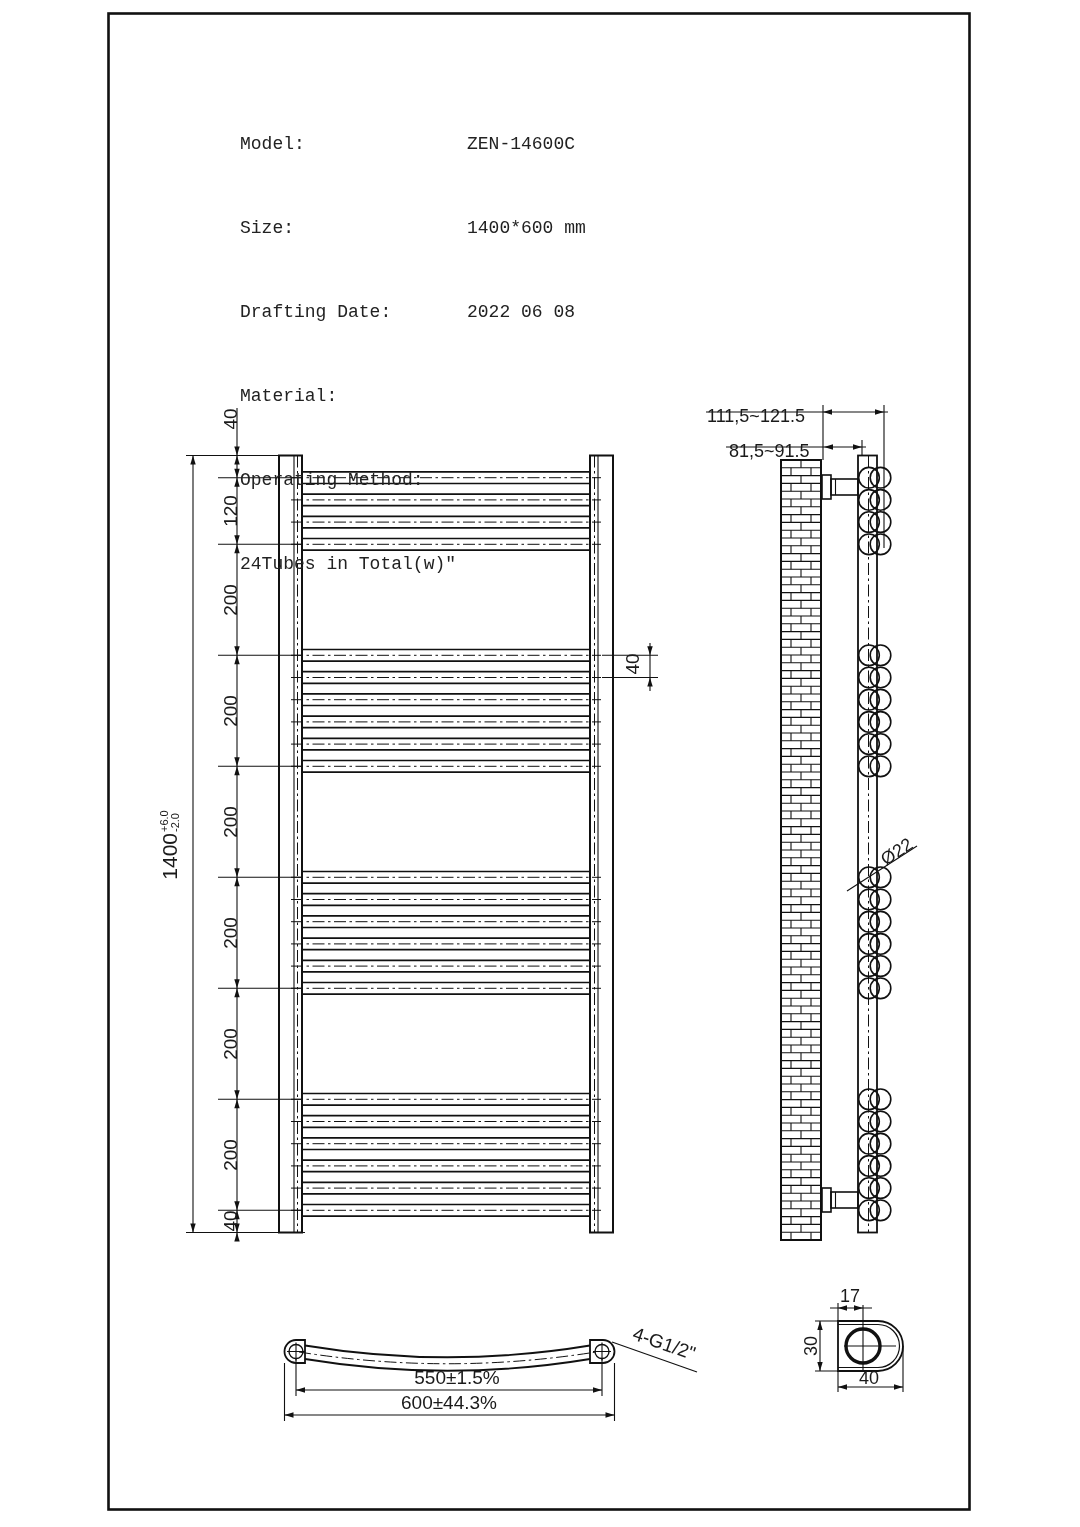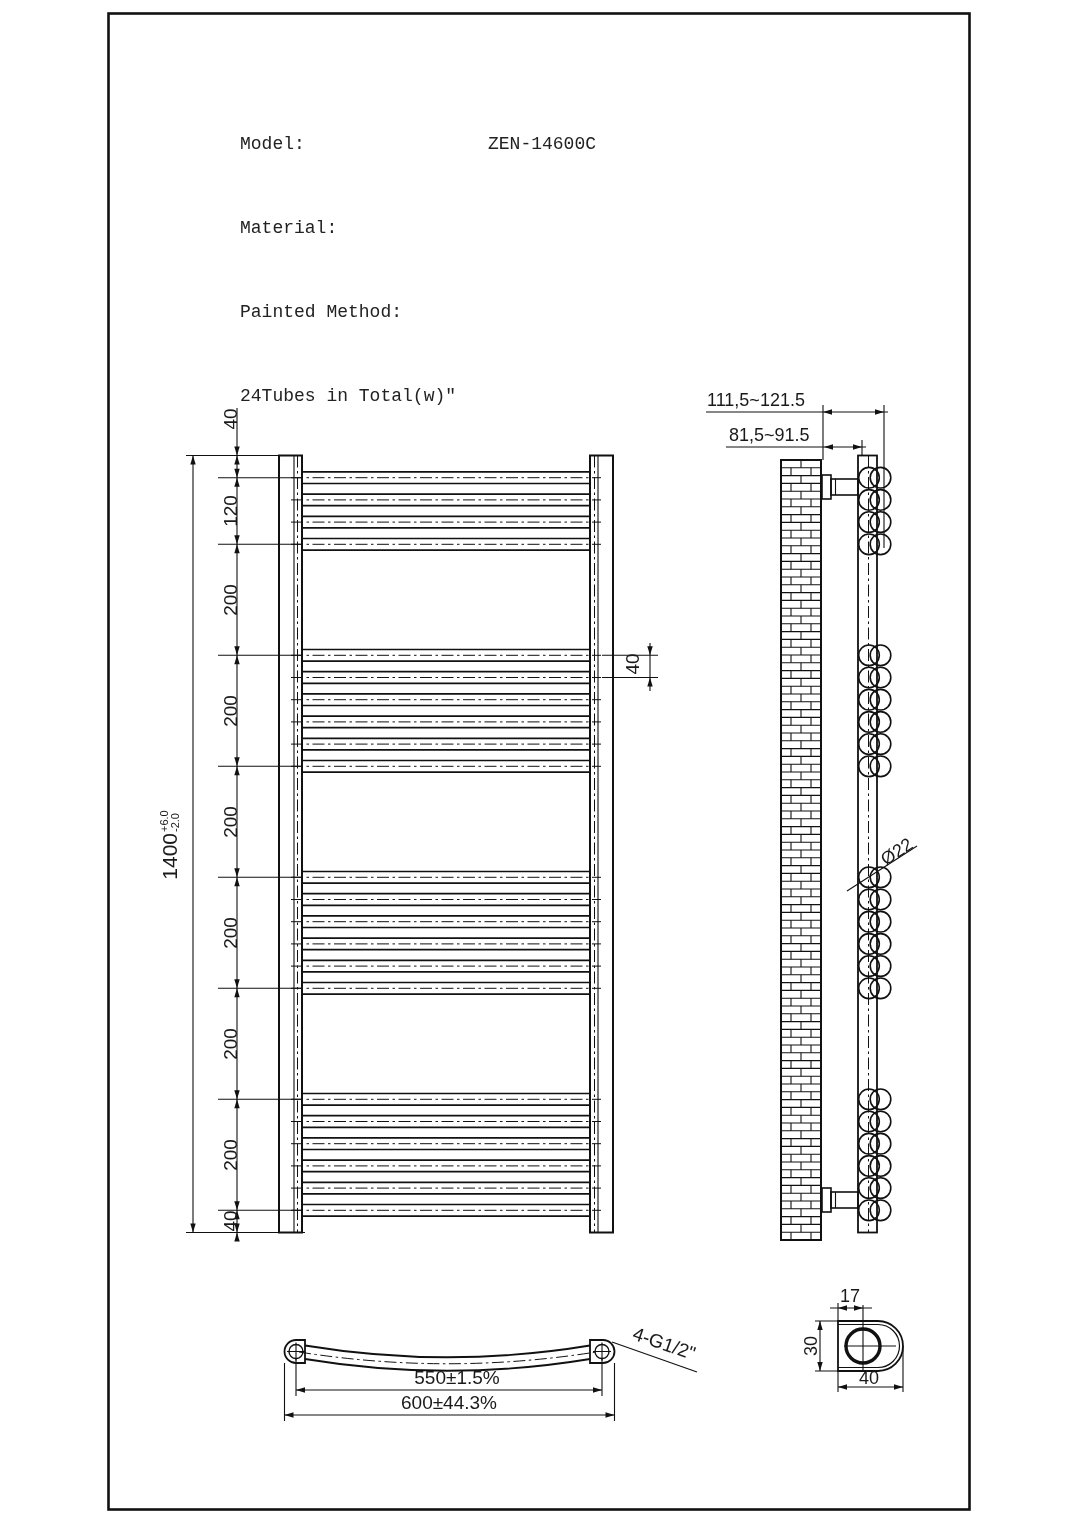--- a/index.html
+++ b/index.html
@@ -2,27 +2,27 @@
 <html><head>
 <meta charset="utf-8">
 <style>
   html,body{margin:0;padding:0;background:#fff;}
   .sheet{position:relative;width:1080px;height:1527px;background:#fff;overflow:hidden;
          font-family:"Liberation Sans",sans-serif;color:#1a1a1a;}
   svg{position:absolute;left:0;top:0;}
   
   .spec{position:absolute;left:240px;top:74px;font-family:"Liberation Mono",monospace;
         font-size:18px;line-height:28px;color:#222;white-space:pre;}
-  .spec-row{display:flex;gap:21px;}
+  .spec-row{display:flex;}
   .spec-label{display:inline-block;width:227px;}
   
   .dim{position:absolute;font-family:"Liberation Sans",sans-serif;font-size:18px;
        color:#1a1a1a;white-space:nowrap;transform:translate(-50%,-50%);}
   .rot90{transform:translate(-50%,-50%) rotate(-90deg);}
-  .noctr{transform:none;}
+  .noctr{transform:none;margin-top:16px;}
   .sz19{font-size:19px;}
   .total-dim{display:inline-flex;align-items:center;gap:1px;}
   .total-dim .big{font-size:21px;}
   .total-dim .tols{display:inline-flex;flex-direction:column;font-size:11px;line-height:11px;}
 </style>
 </head>
 <body>
 
 <div class="sheet">
 
@@ -444,24 +444,32 @@
         <polygon points="903,1387 894,1384.3 894,1389.7"></polygon>
       </g>
   </svg>
 
   <div class="spec">
     <div class="spec-row">
       <span class="spec-label">Model:</span>
       <span class="spec-value">ZEN-14600C</span>
     </div>
     <div class="spec-row">
+      <span class="spec-label">Size:</span>
+      <span class="spec-value">1400*600 mm</span>
+    </div>
+    <div class="spec-row">
+      <span class="spec-label">Drafting Date:</span>
+      <span class="spec-value">2022 06 08</span>
+    </div>
+    <div class="spec-row">
       <span class="spec-label">Material:</span>
     </div>
     <div class="spec-row">
-      <span class="spec-label">Painted Method:</span>
+      <span class="spec-label">Operating Method:</span>
     </div>
     <div class="spec-row">24Tubes in Total(w)"</div>
   </div>
 
   <div class="dim rot90 sz19" style="left:231px;top:419px">40</div>
   <div class="dim rot90 sz19" style="left:231px;top:511px">120</div>
   <div class="dim rot90 sz19" style="left:231px;top:600px">200</div>
   <div class="dim rot90 sz19" style="left:231px;top:711px">200</div>
   <div class="dim rot90 sz19" style="left:231px;top:822px">200</div>
   <div class="dim rot90 sz19" style="left:231px;top:933px">200</div>

